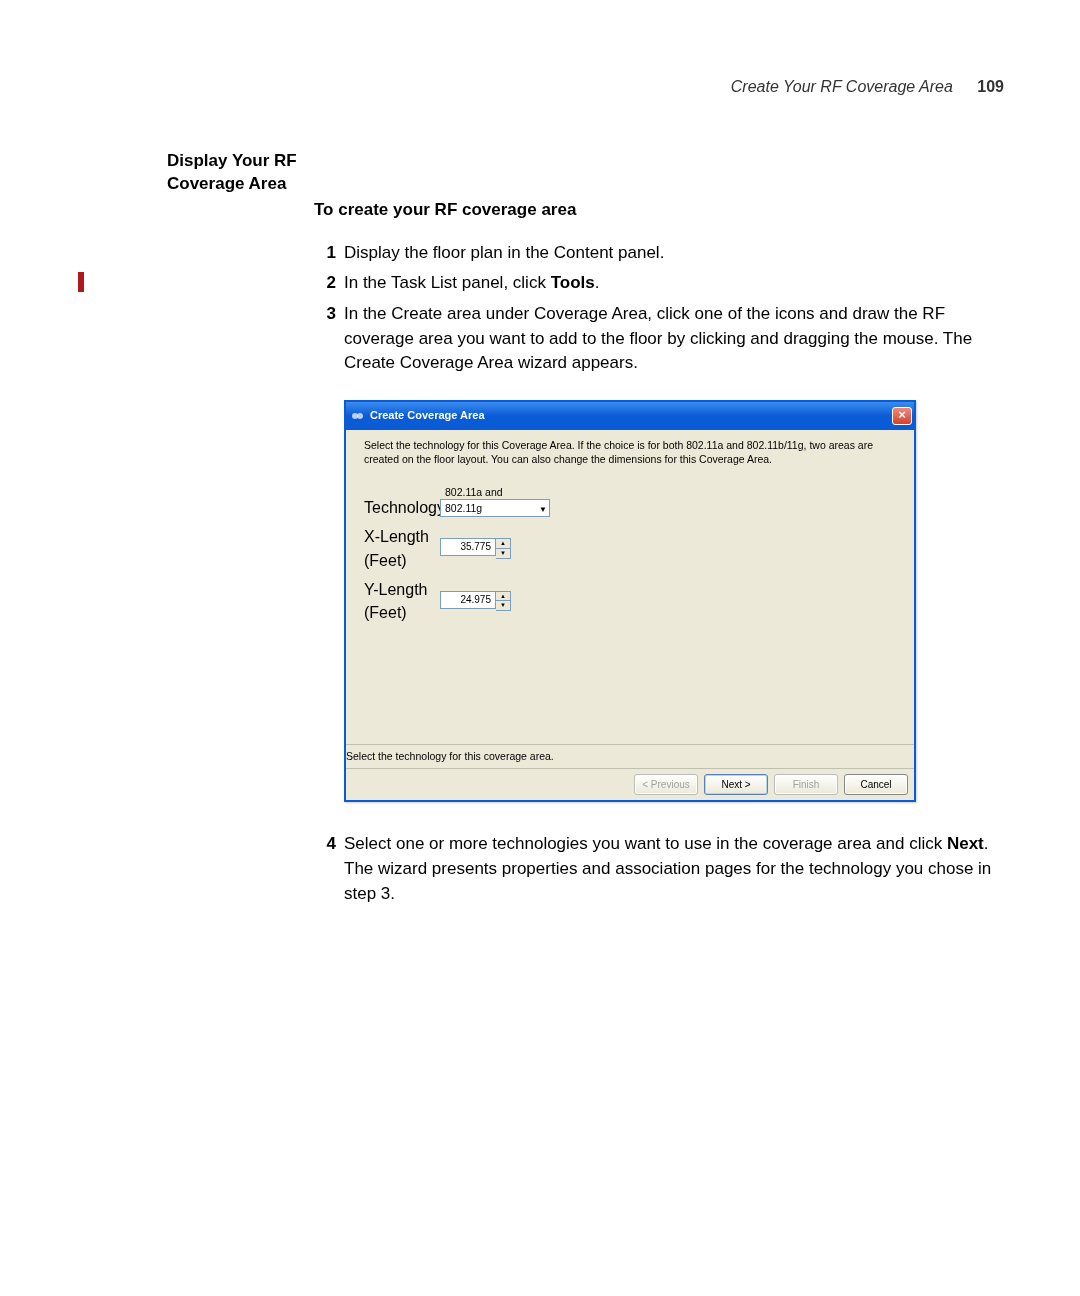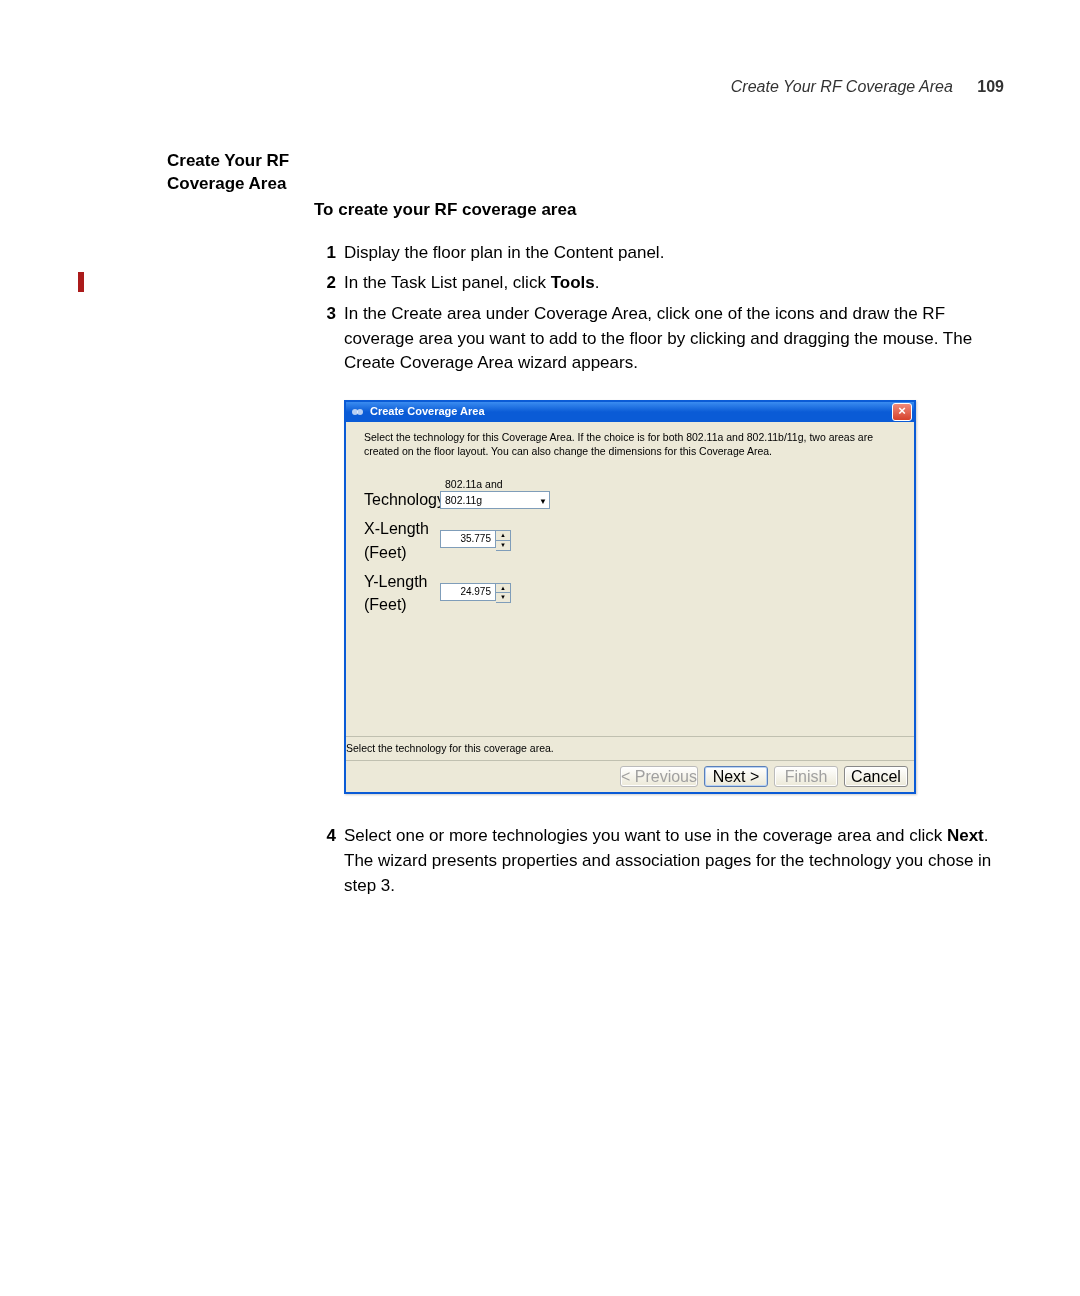--- a/index.html
+++ b/index.html
@@ -61,21 +61,21 @@
       width: 572px;
       border: 2px solid #0a5bd6;
       background: #ece9d8;
       font-family: Tahoma, Arial, sans-serif;
       font-size: 11px;
       box-shadow: 1px 1px 2px rgba(0,0,0,.2);
     }
     .titlebar {
       background: linear-gradient(#3a8cf0, #0a5bd6 50%, #0a5bd6);
       color: #fff;
-      height: 20px;
+      height: 28px;
       display: flex;
       align-items: center;
       padding: 0 2px 0 5px;
       justify-content: space-between;
     }
     .titlebar-left { display: flex; align-items: center; gap: 5px; }
     .titlebar-icon {
       width: 14px; height: 14px;
       display: inline-flex; align-items: center; justify-content: center;
       font-size: 10px;
@@ -144,21 +144,21 @@
       display: flex;
       justify-content: flex-end;
       gap: 6px;
     }
     .dlg-btn {
       min-width: 64px;
       height: 21px;
       border: 1px solid #888;
       border-radius: 3px;
       background: linear-gradient(#fff, #ece9d8);
-      font-size: 16px;
+      font-size: 10px;
       display: flex; align-items: center; justify-content: center;
       cursor: pointer;
       box-shadow: 0 0 0 1px #fff inset;
     }
     .dlg-btn.disabled {
       color: #a0a0a0;
       border-color: #bbb;
       cursor: default;
     }
     .dlg-btn.default-btn { border: 1px solid #5a7fb9; box-shadow: 0 0 0 1px #b8d2f5 inset; }
@@ -169,21 +169,21 @@
 <div class="page-header">
   <span>Create Your RF Coverage Area</span>
   <span class="page-number">109</span>
 </div>
 
 <div class="change-bar"></div>
 
 <div class="content-wrap">
   <div class="main-row">
     <div class="section-title">
-      <span>Create Your RF</span><br>
+      <span>Display Your RF</span><br>
       <span>Coverage Area</span>
     </div>
     <div class="section-body">
       <div class="sub-heading">To create your RF coverage area</div>
 
       <ul class="step-list">
         <li class="step-item">
           <span class="step-num">1</span>
           <span class="step-text">Display the floor plan in the Content panel.</span>
         </li>

